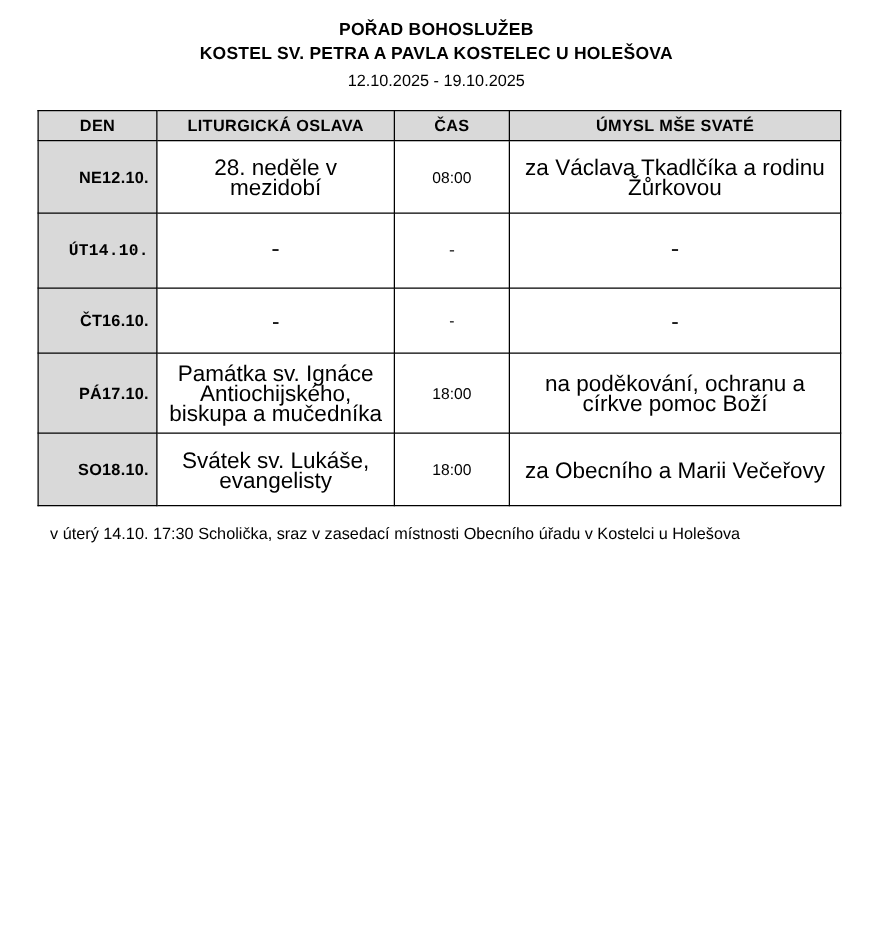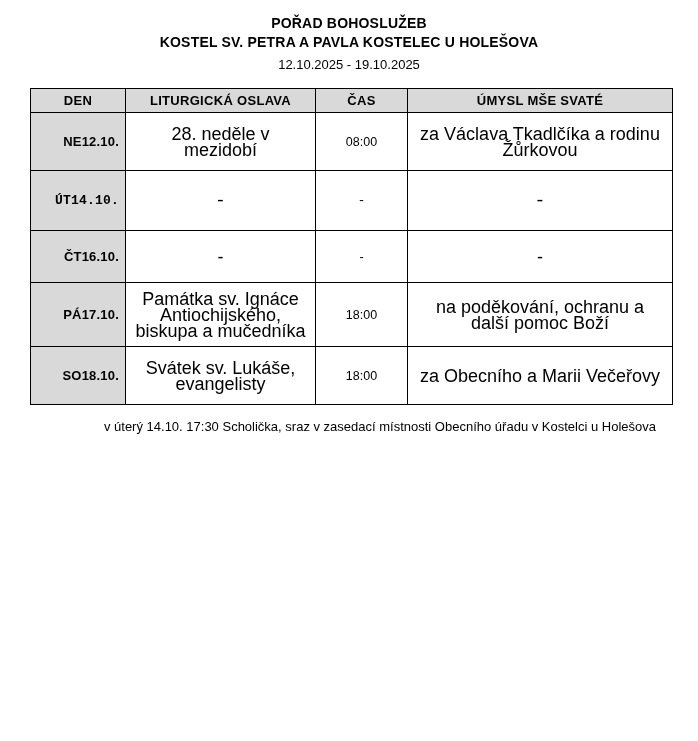--- a/index.html
+++ b/index.html
@@ -101,24 +101,23 @@
   .row-h1 { height: 58px; }
   .row-h2 { height: 64px; }
   .row-h3 { height: 60px; font-family: Liberation Mono, monospace; }
   .row-h4 { height: 58px; }
   .row-h5 { height: 52px; }
   .row-h6 { height: 64px; }
   .row-h7 { height: 58px; padding-left: 48px; }
   .row-h8 { height: 60px; }
 
   .footer {
-    padding: 13px 26px 0 28px;
+    padding: 13px 26px 0 40px;
     font-size: 13px;
     line-height: 18px;
-    text-align: right;
   }
   .footer .note {
     display: block;
     max-width: 628px;
   }
 </style>
 </head>
 <body>
 
 <div class="page">
@@ -169,21 +168,21 @@
           <td class="lit-cell">-</td>
           <td class="cas-cell">-</td>
           <td class="umysl-cell">-</td>
         </tr>
         <tr class="row-h6">
           <td class="day-cell">
             <span class="dow">PÁ</span><span class="date">17.10.</span>
           </td>
           <td class="lit-cell">Památka sv. Ignáce Antiochijského, biskupa a mučedníka</td>
           <td class="cas-cell">18:00</td>
-          <td class="umysl-cell">na poděkování, ochranu a další pomoc Boží</td>
+          <td class="umysl-cell">na poděkování, ochranu a církve pomoc Boží</td>
         </tr>
         <tr class="row-h7">
           <td class="day-cell">
             <span class="dow">SO</span><span class="date">18.10.</span>
           </td>
           <td class="lit-cell">Svátek sv. Lukáše, evangelisty</td>
           <td class="cas-cell">18:00</td>
           <td class="umysl-cell">za Obecního a Marii Večeřovy</td>
         </tr>
       </tbody>

